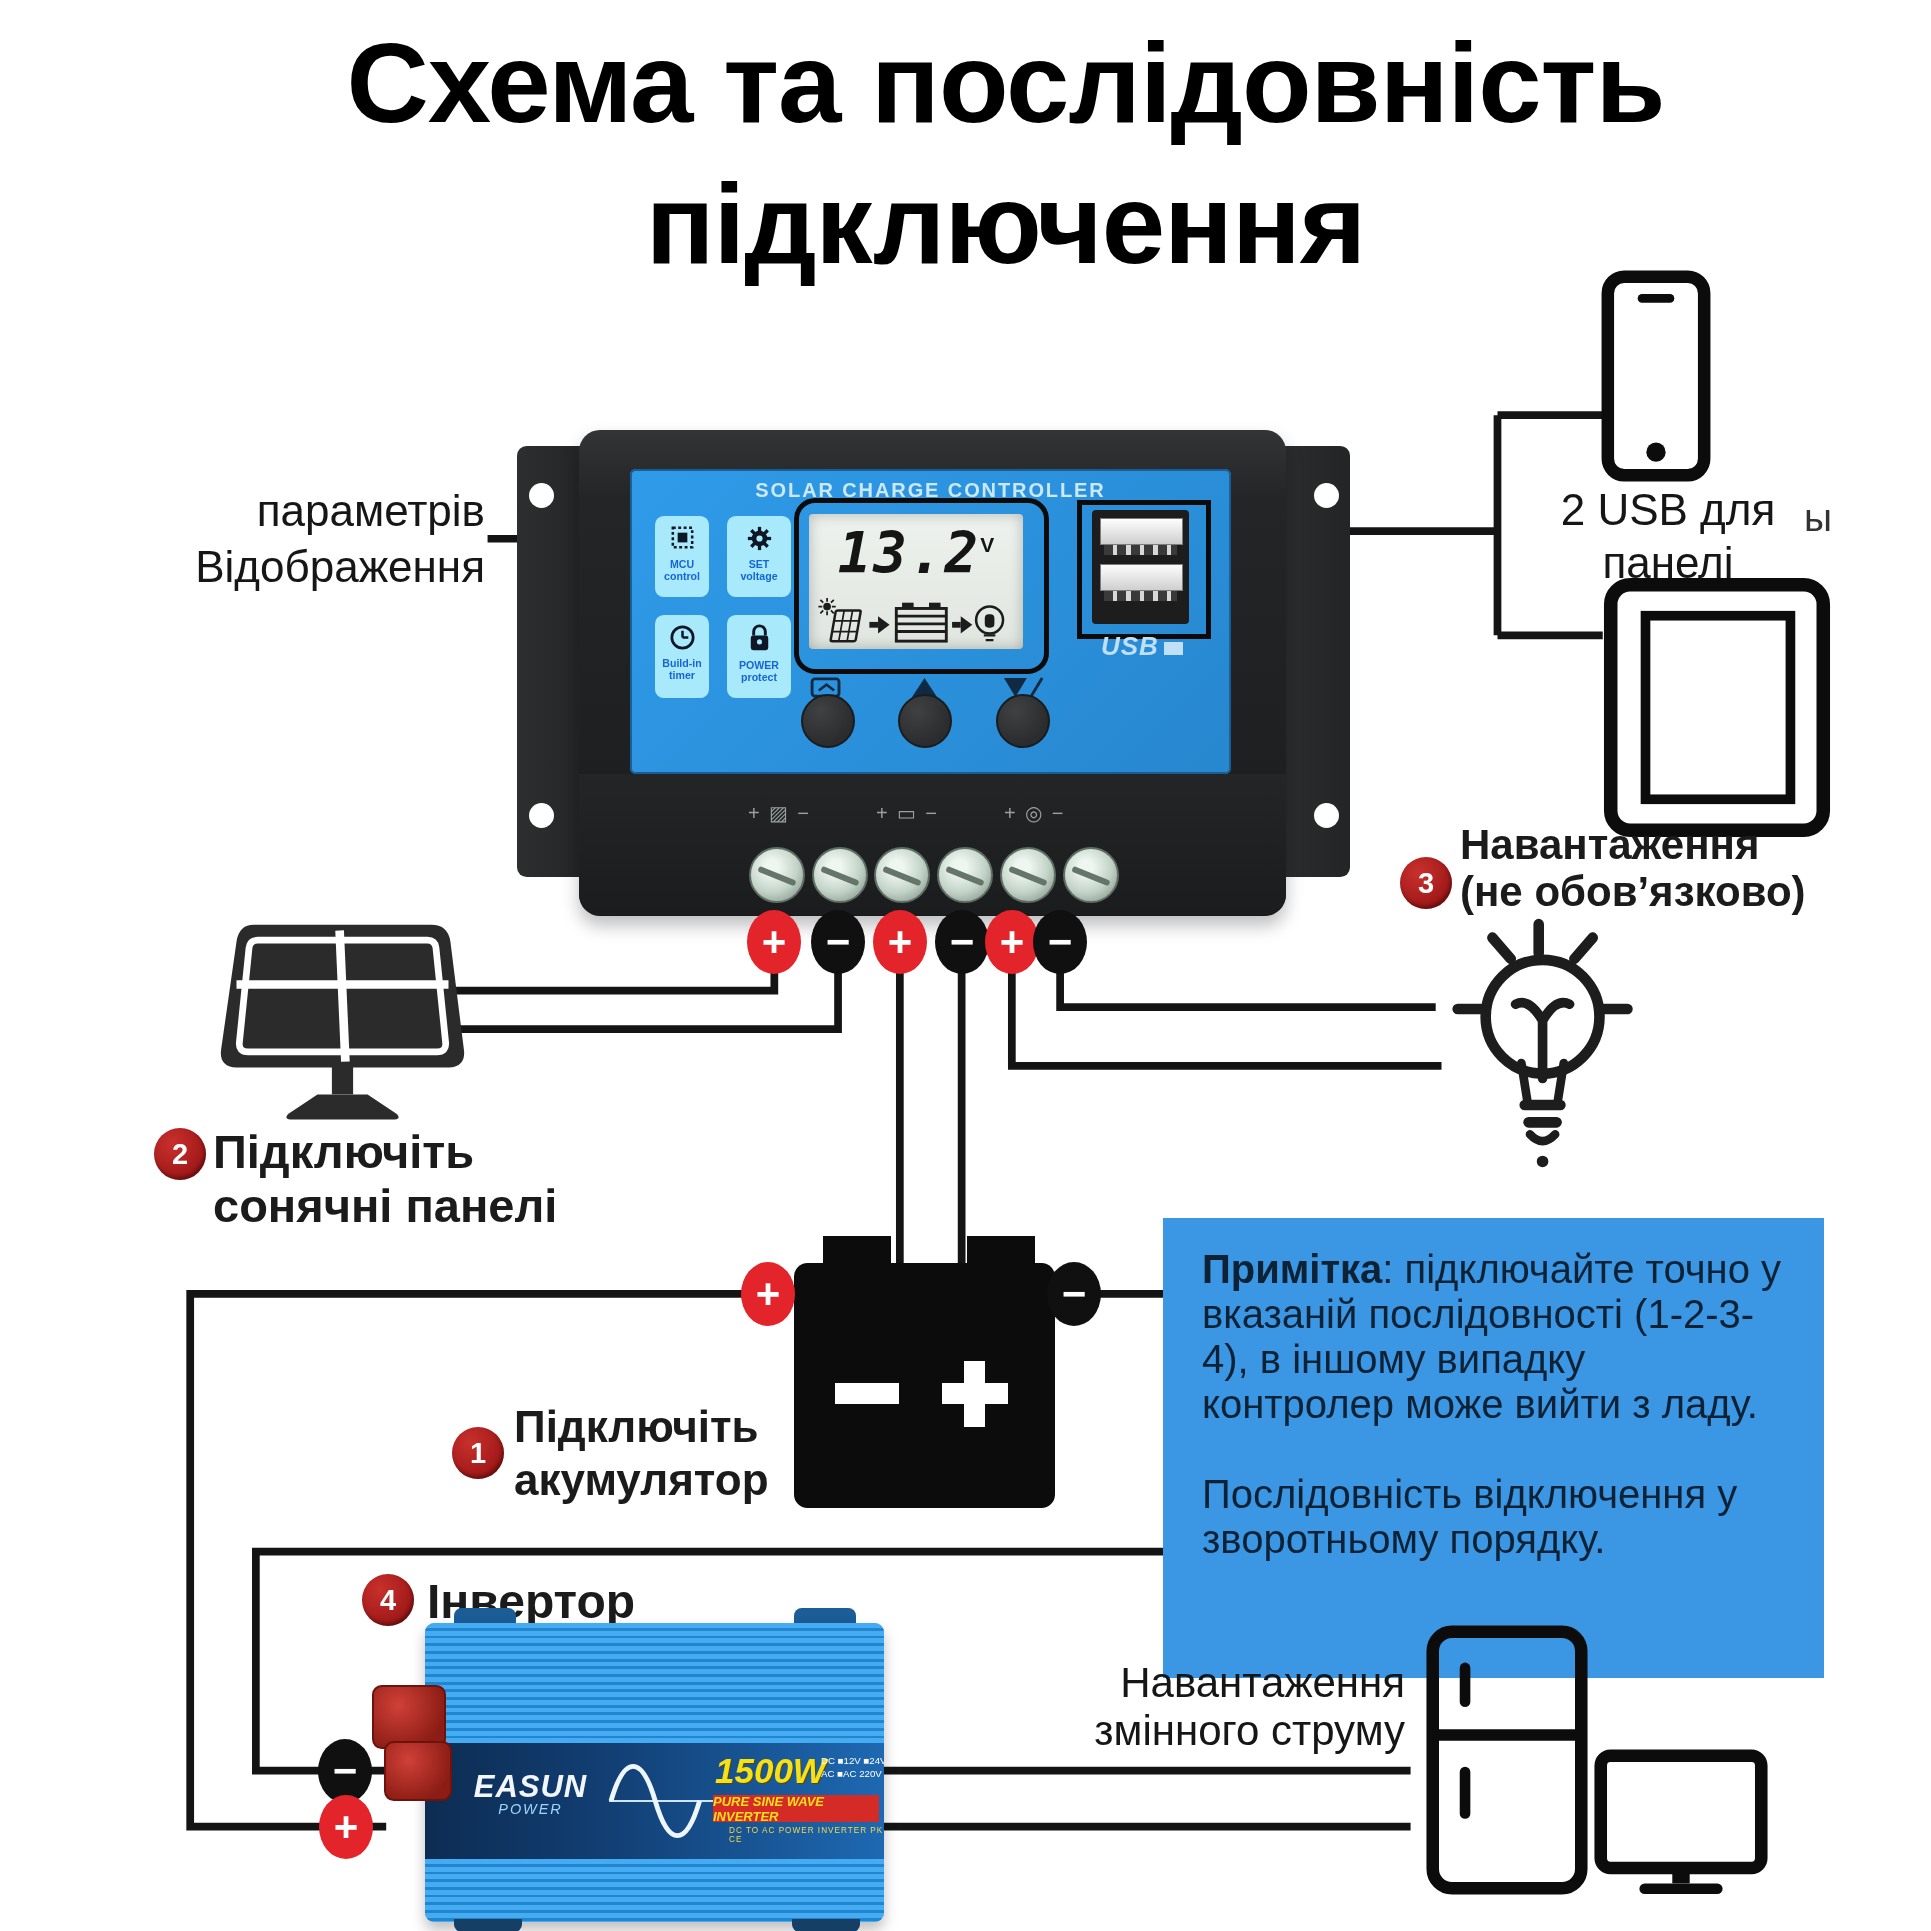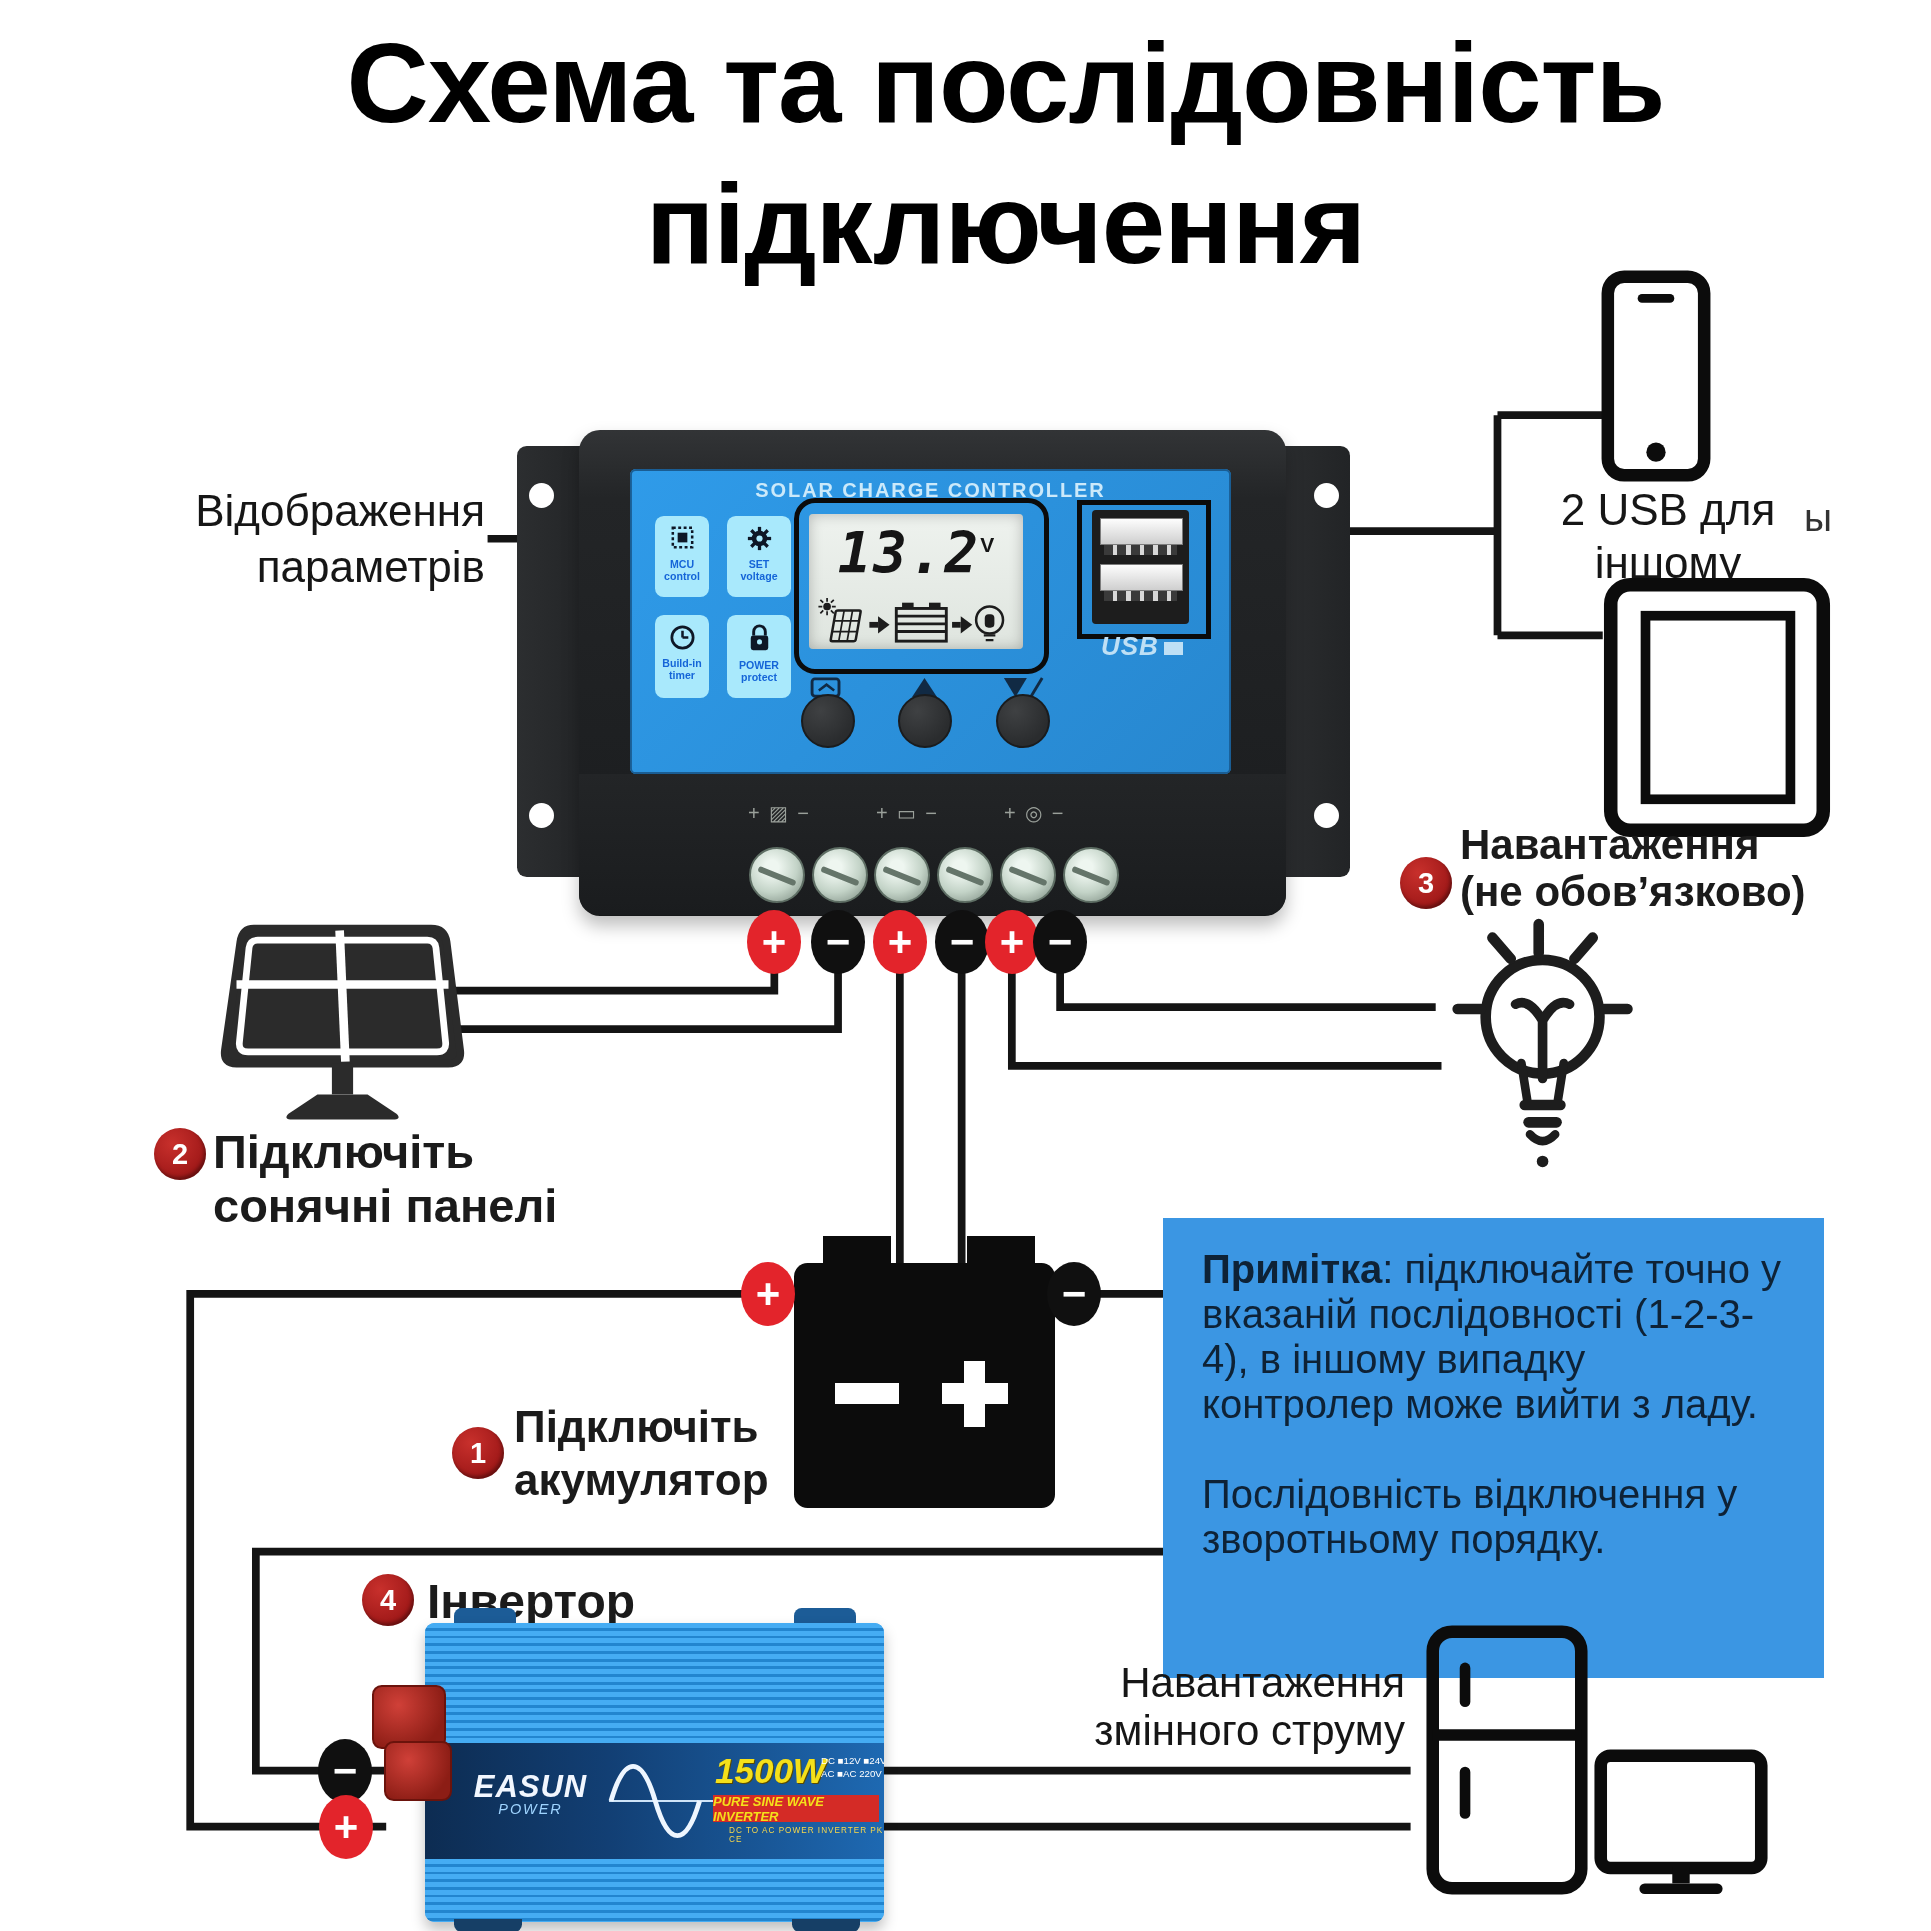--- a/index.html
+++ b/index.html
@@ -242,27 +242,27 @@
       <span>−</span>
     </div>
   <div class="abs oval plus" style="left:985px;top:910px;">
       <span>+</span>
     </div>
   <div class="abs oval minus" style="left:1033px;top:910px;">
       <span>−</span>
     </div>
 
   <div class="abs lbl" style="left:124px;top:483px;width:361px;text-align:right;">
+    <div>параметрів</div>
     <div>Відображення</div>
-    <div>параметрів</div>
   </div>
 
   <div class="abs lbl" style="left:1506px;top:483px;width:324px;text-align:center;line-height:53px;">
     <div>2 USB для</div>
-    <div>іншому</div>
+    <div>панелі</div>
   </div>
   <div class="abs lbl" style="left:1804px;top:490px;font-size:39px;color:#333;">ы</div>
 
   <svg class="abs" style="left:1601px;top:270px;" width="110" height="212" viewBox="0 0 114 220" fill="none" stroke="#0c0c0c">
     <rect x="7" y="7" width="100" height="206" rx="17" stroke-width="13"></rect>
     <rect x="38" y="25" width="38" height="9" rx="4.5" fill="#0c0c0c" stroke="none"></rect>
     <circle cx="57" cy="189" r="10" fill="#0c0c0c" stroke="none"></circle>
   </svg>
   <svg class="abs" style="left:1603px;top:577px;" width="228" height="261" viewBox="0 0 236 270" fill="none" stroke="#0c0c0c">
     <rect x="8" y="8" width="220" height="254" rx="20" stroke-width="14"></rect>

